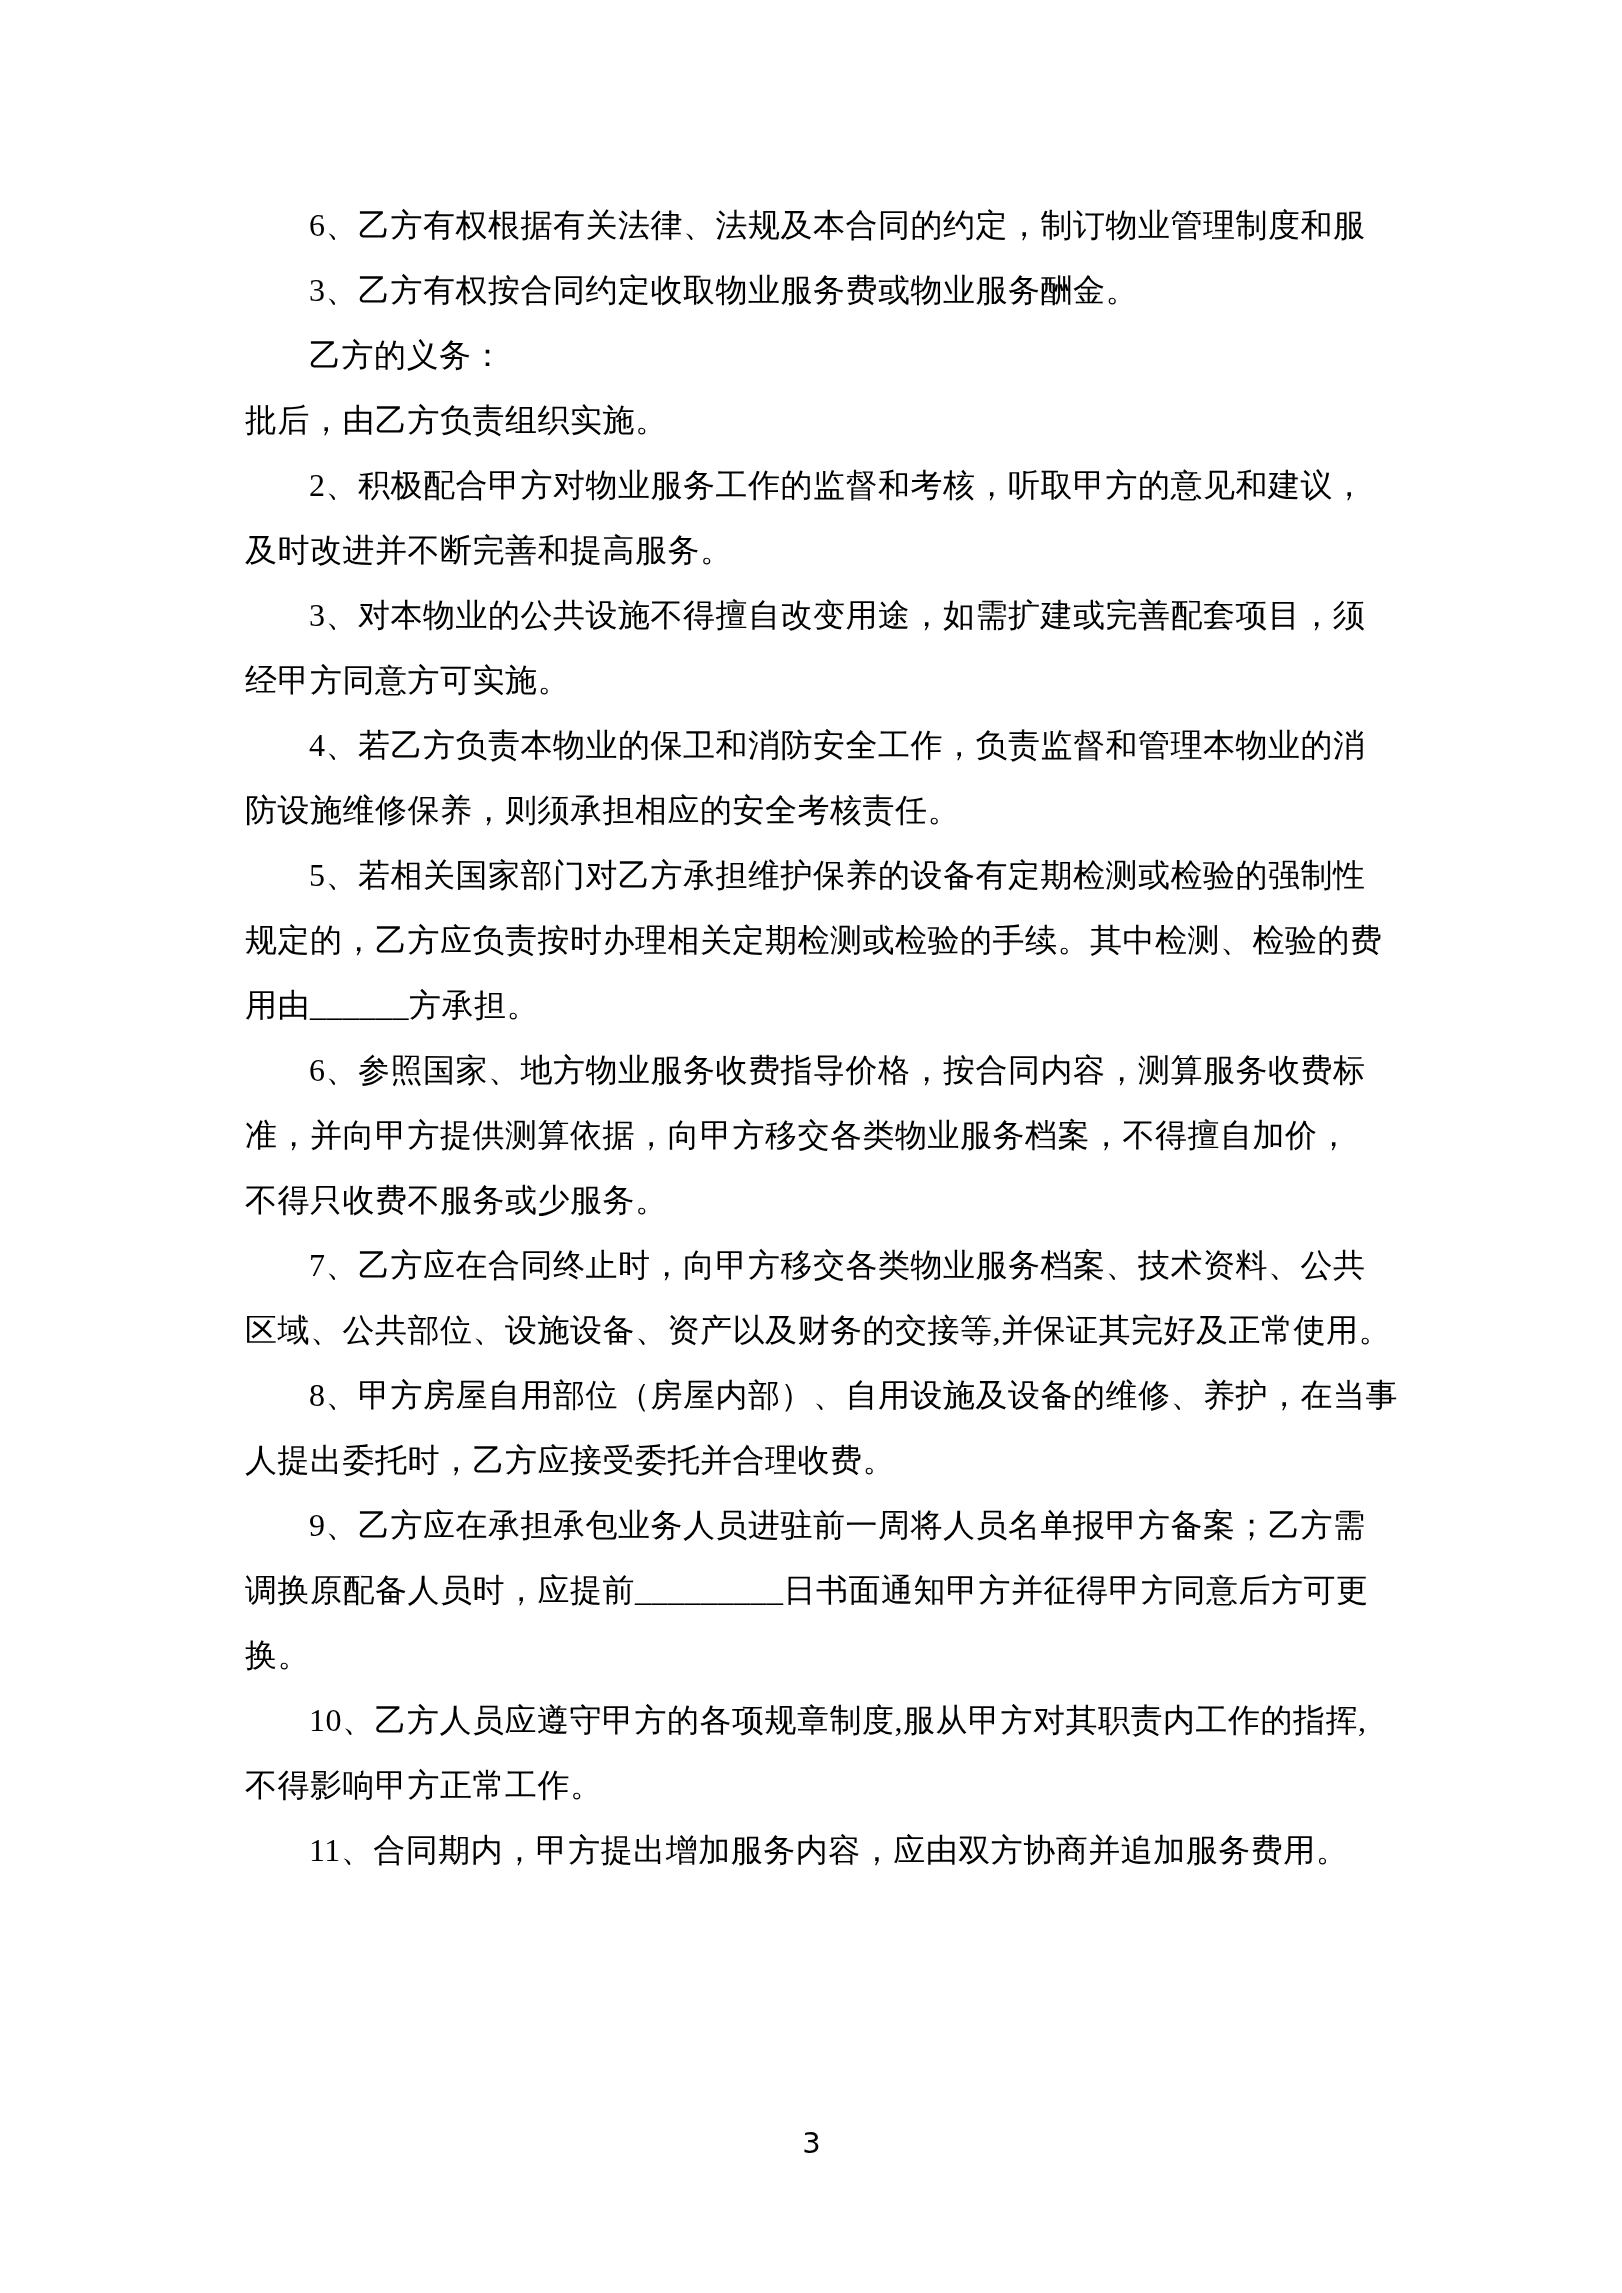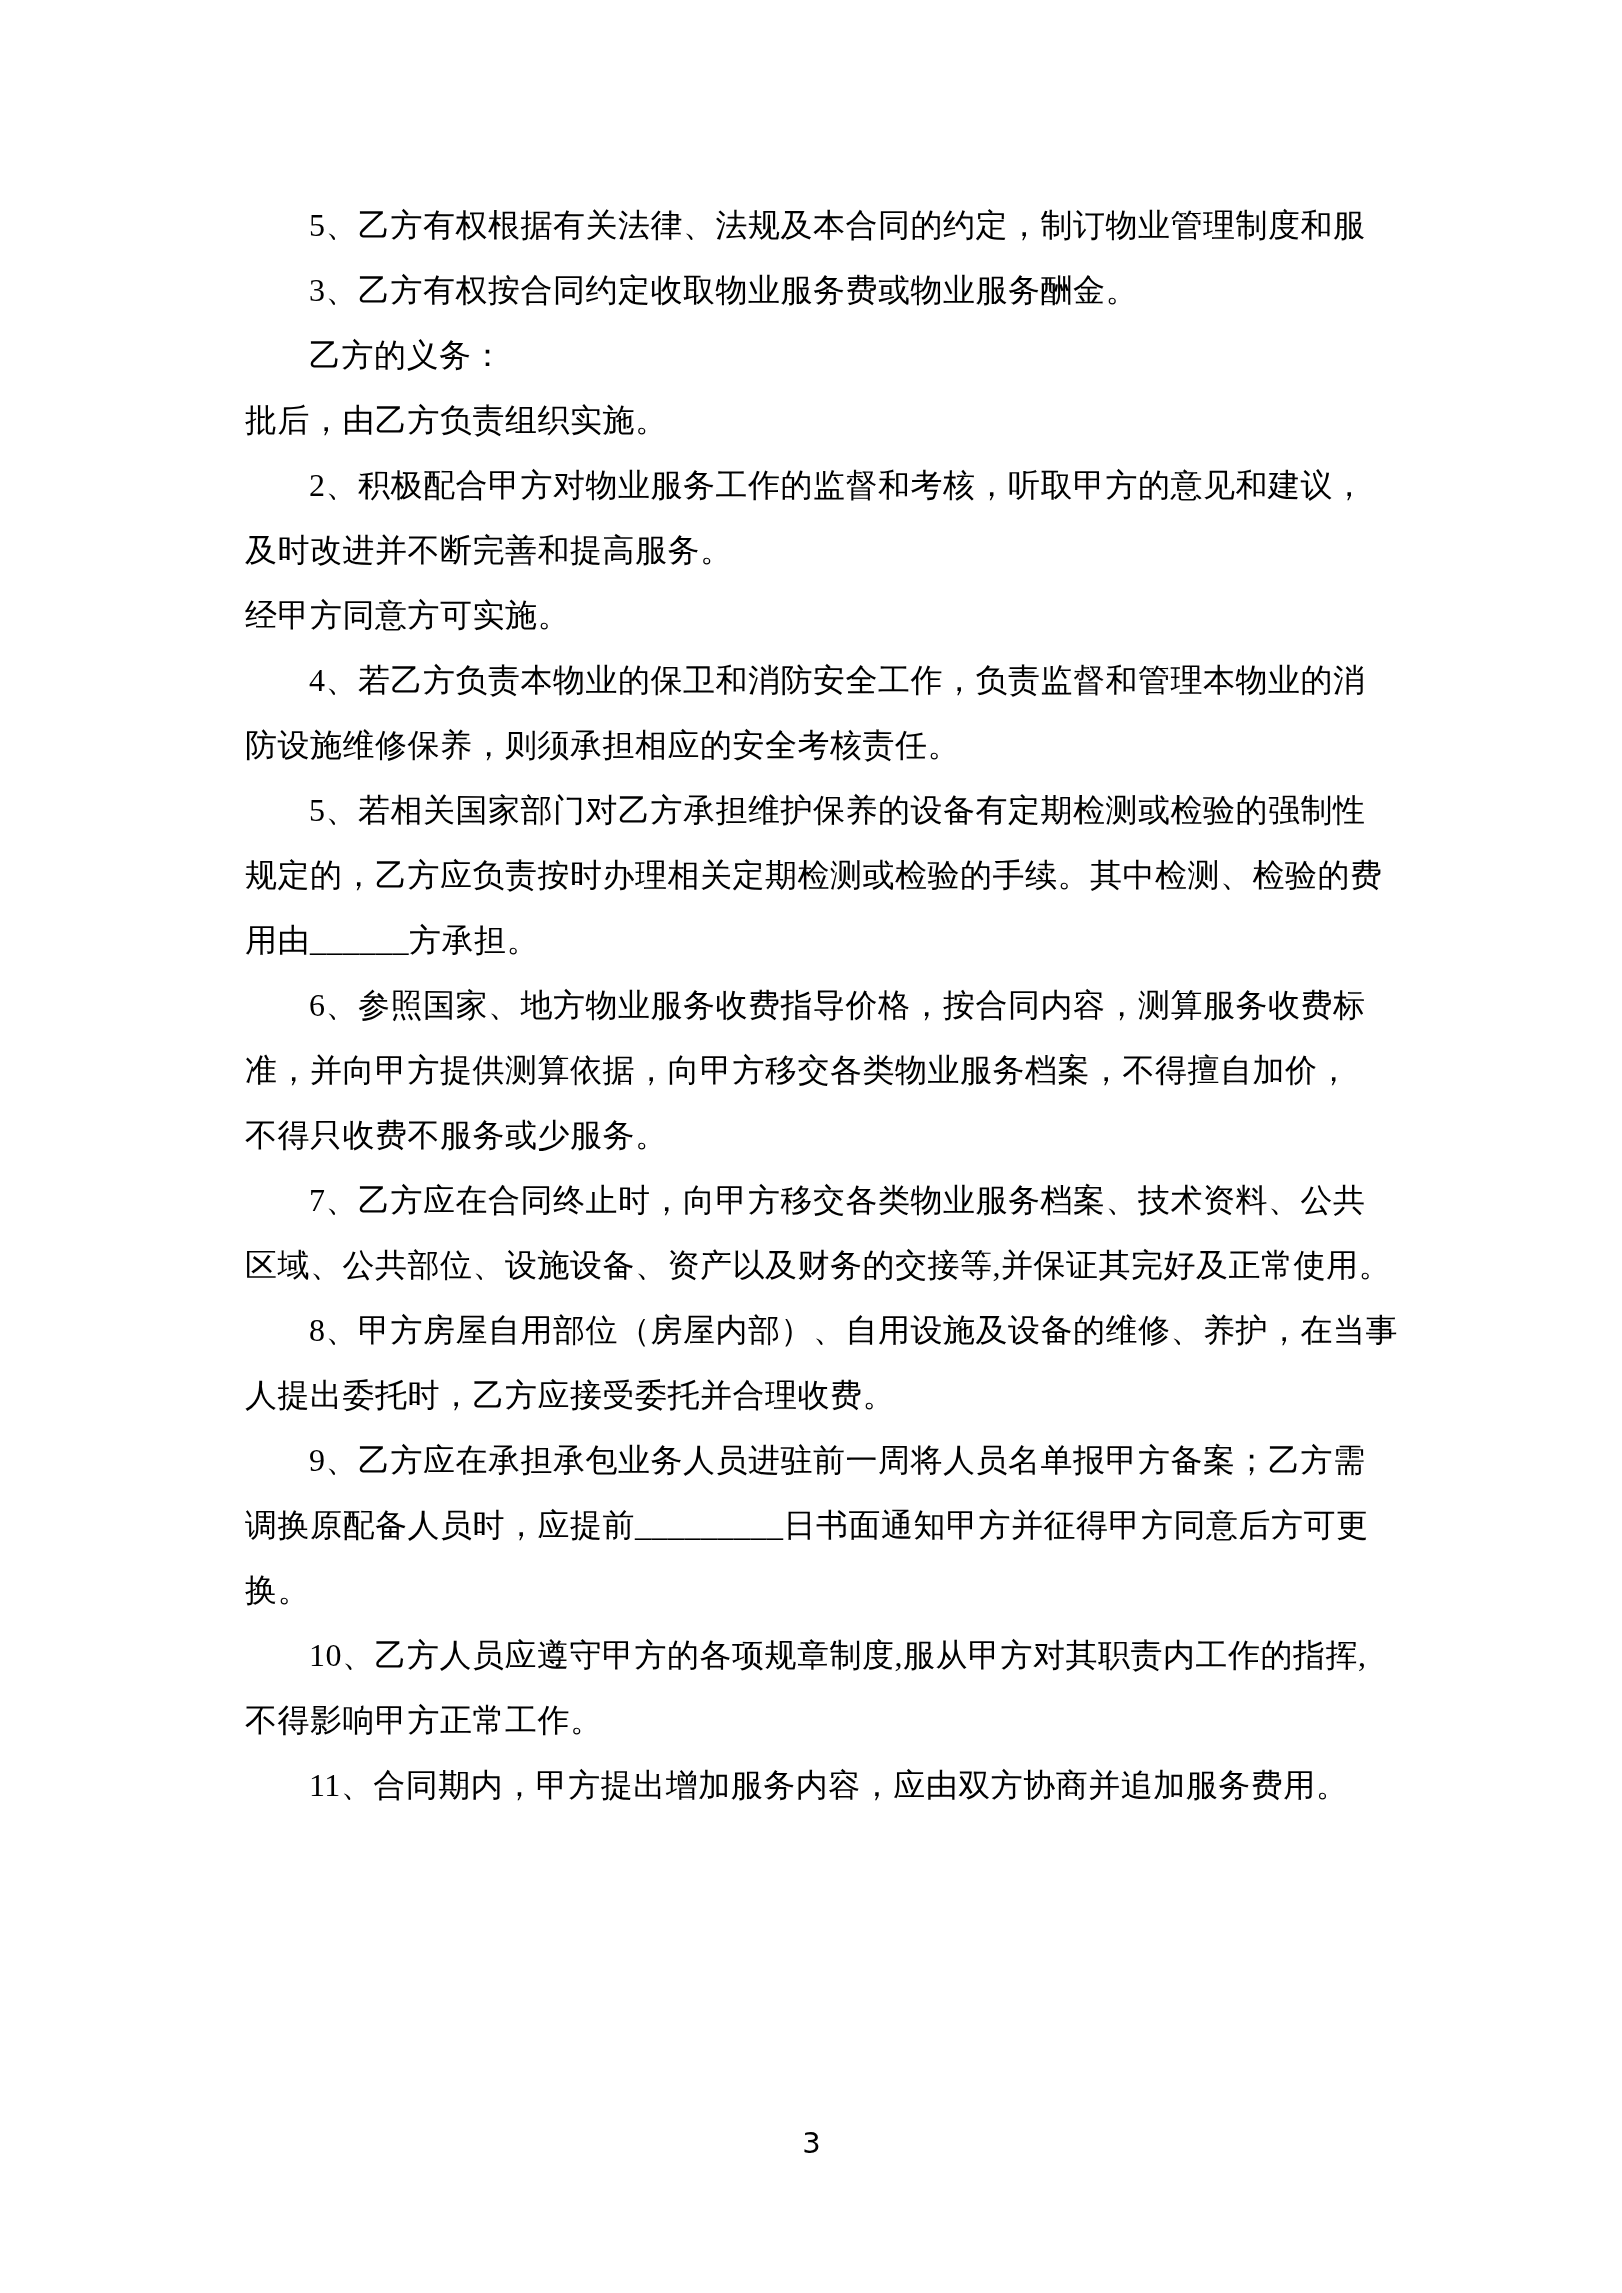--- a/index.html
+++ b/index.html
@@ -43,26 +43,27 @@
     font-size: 29px;
     line-height: 36px;
     color: #000000;
   }
 </style>
 </head>
 <body>
 
 <div class="page">
   <div class="content">
-    <div class="line indent">5、乙方有权根据有关法律、法规及本合同的约定，制订物业管理制度和服</div>
+    <div class="line indent">6、乙方有权根据有关法律、法规及本合同的约定，制订物业管理制度和服</div>
     <div class="line indent">3、乙方有权按合同约定收取物业服务费或物业服务酬金。</div>
     <div class="line indent">乙方的义务：</div>
     <div class="line">批后，由乙方负责组织实施。</div>
     <div class="line indent">2、积极配合甲方对物业服务工作的监督和考核，听取甲方的意见和建议，</div>
     <div class="line">及时改进并不断完善和提高服务。</div>
+    <div class="line indent">3、对本物业的公共设施不得擅自改变用途，如需扩建或完善配套项目，须</div>
     <div class="line">经甲方同意方可实施。</div>
     <div class="line indent">4、若乙方负责本物业的保卫和消防安全工作，负责监督和管理本物业的消</div>
     <div class="line">防设施维修保养，则须承担相应的安全考核责任。</div>
     <div class="line indent">5、若相关国家部门对乙方承担维护保养的设备有定期检测或检验的强制性</div>
     <div class="line">规定的，乙方应负责按时办理相关定期检测或检验的手续。其中检测、检验的费</div>
     <div class="line">用由______方承担。</div>
     <div class="line indent">6、参照国家、地方物业服务收费指导价格，按合同内容，测算服务收费标</div>
     <div class="line">准，并向甲方提供测算依据，向甲方移交各类物业服务档案，不得擅自加价，</div>
     <div class="line">不得只收费不服务或少服务。</div>
     <div class="line indent">7、乙方应在合同终止时，向甲方移交各类物业服务档案、技术资料、公共</div>

